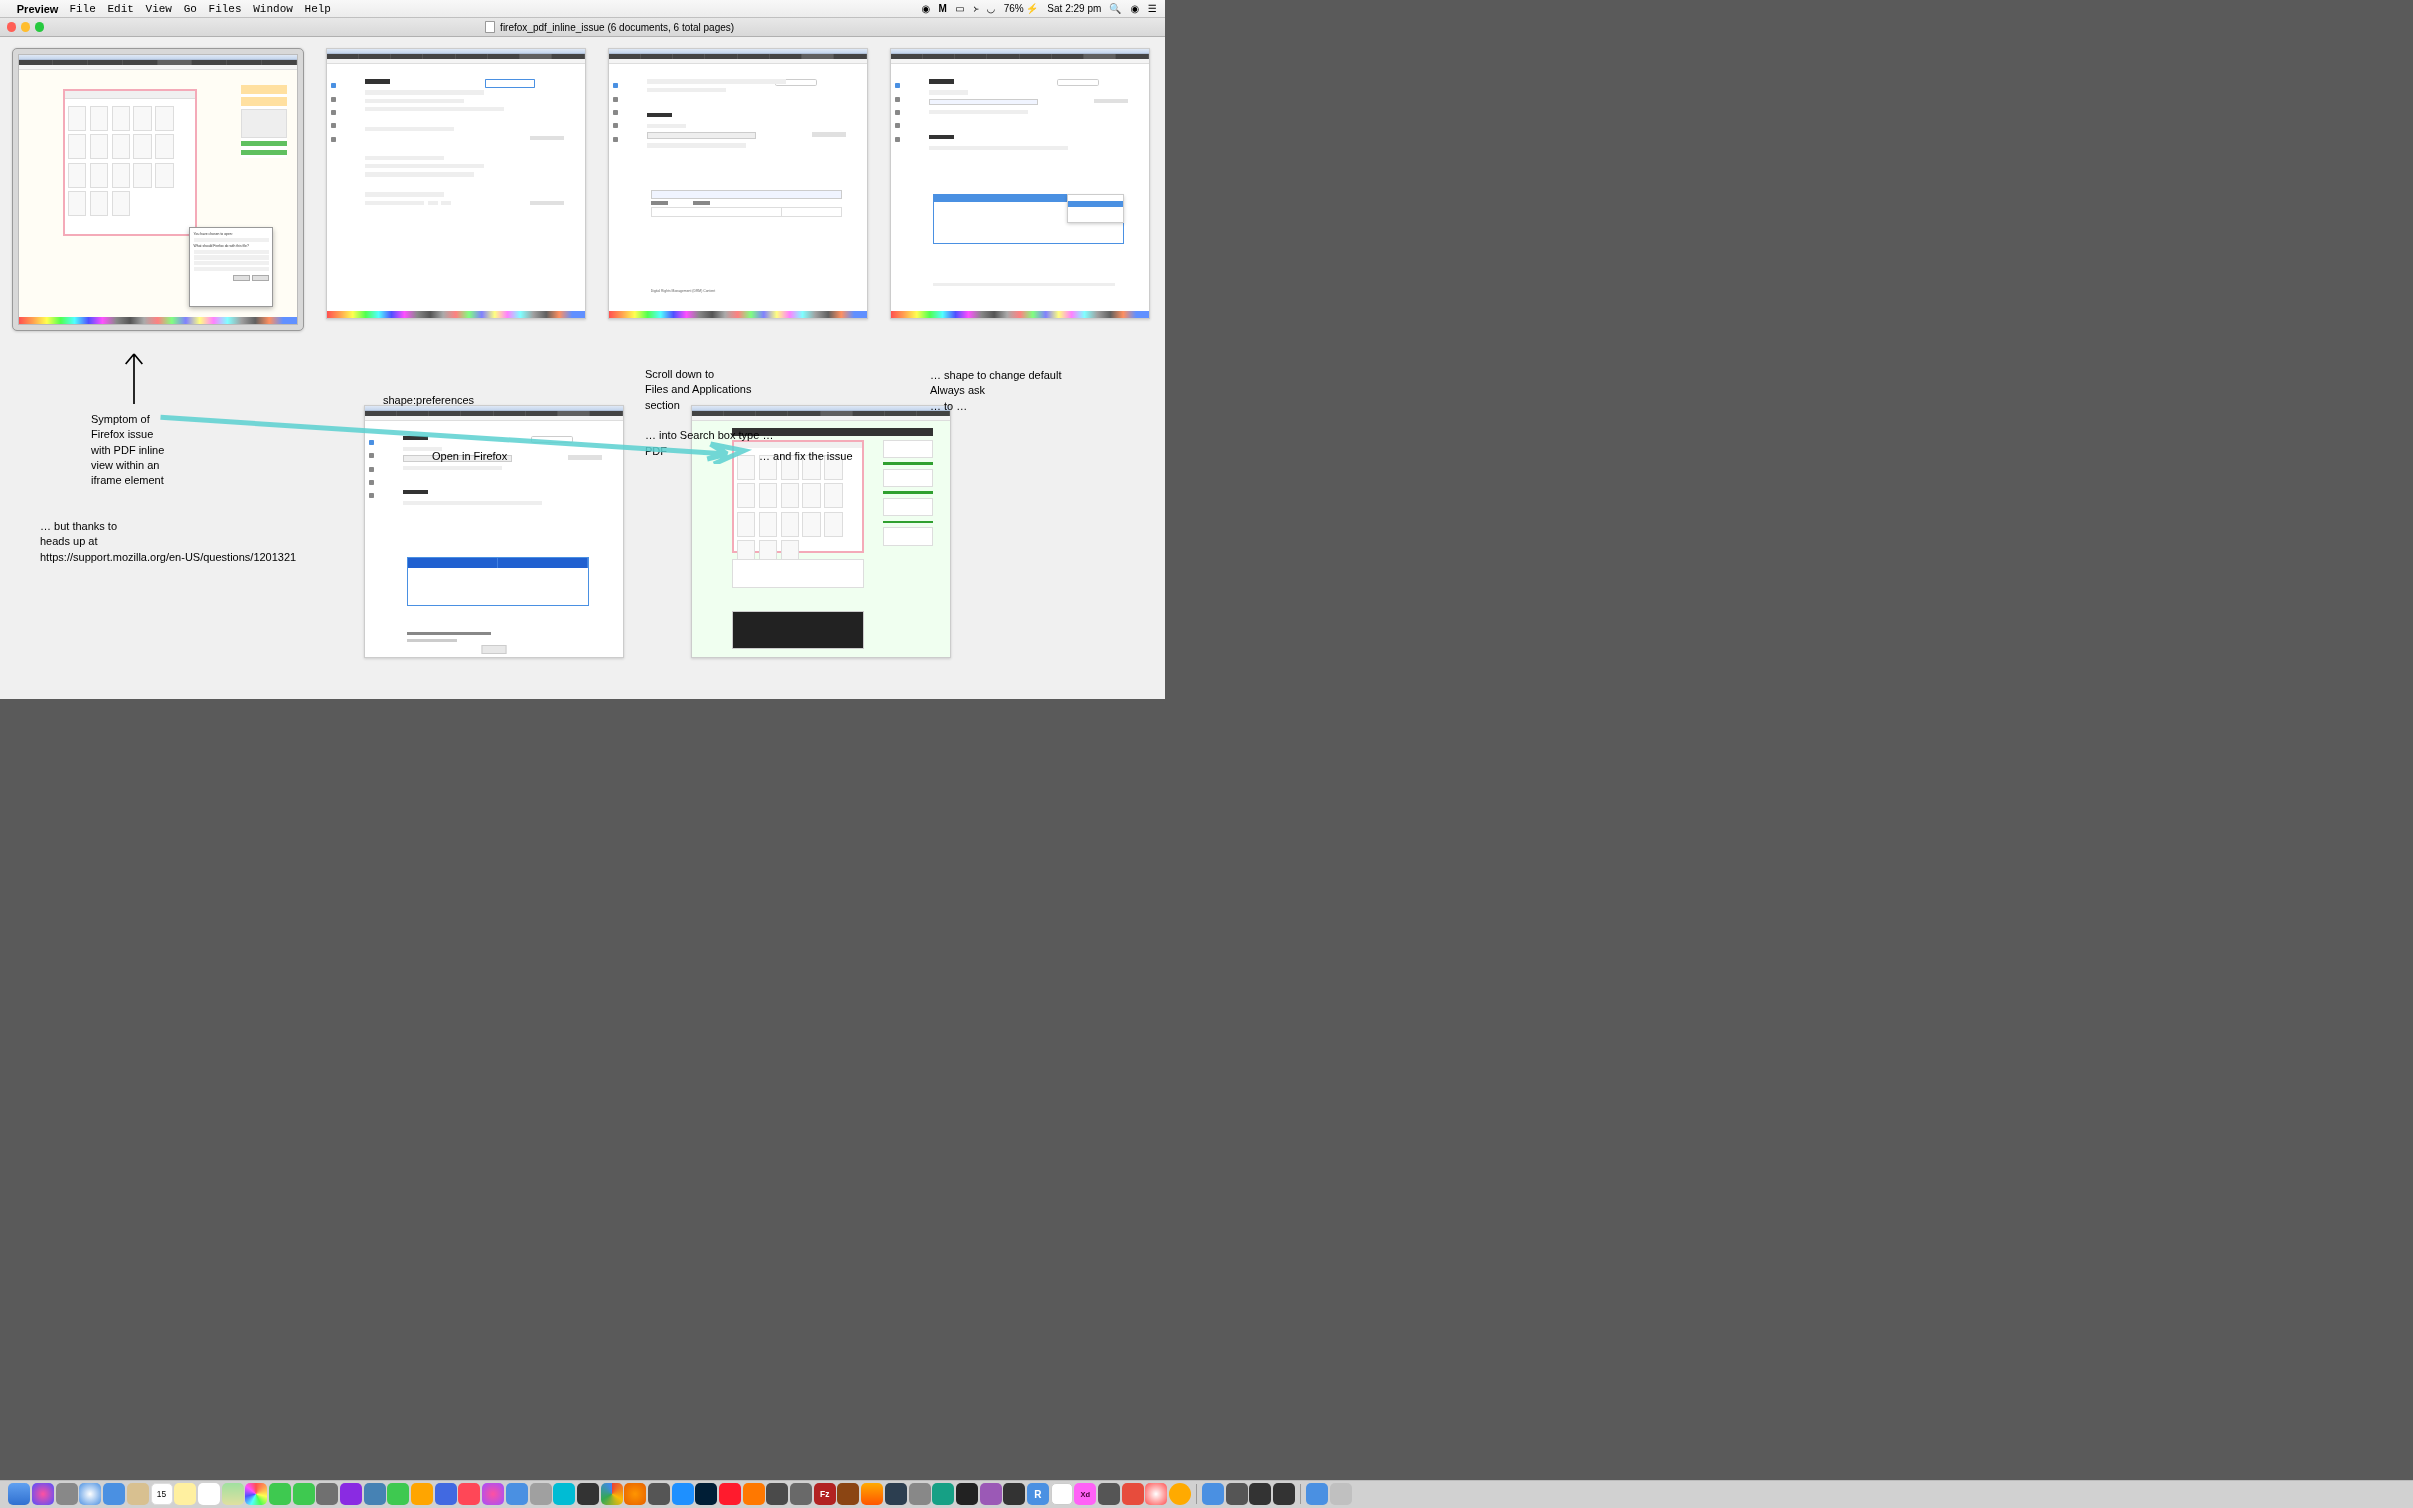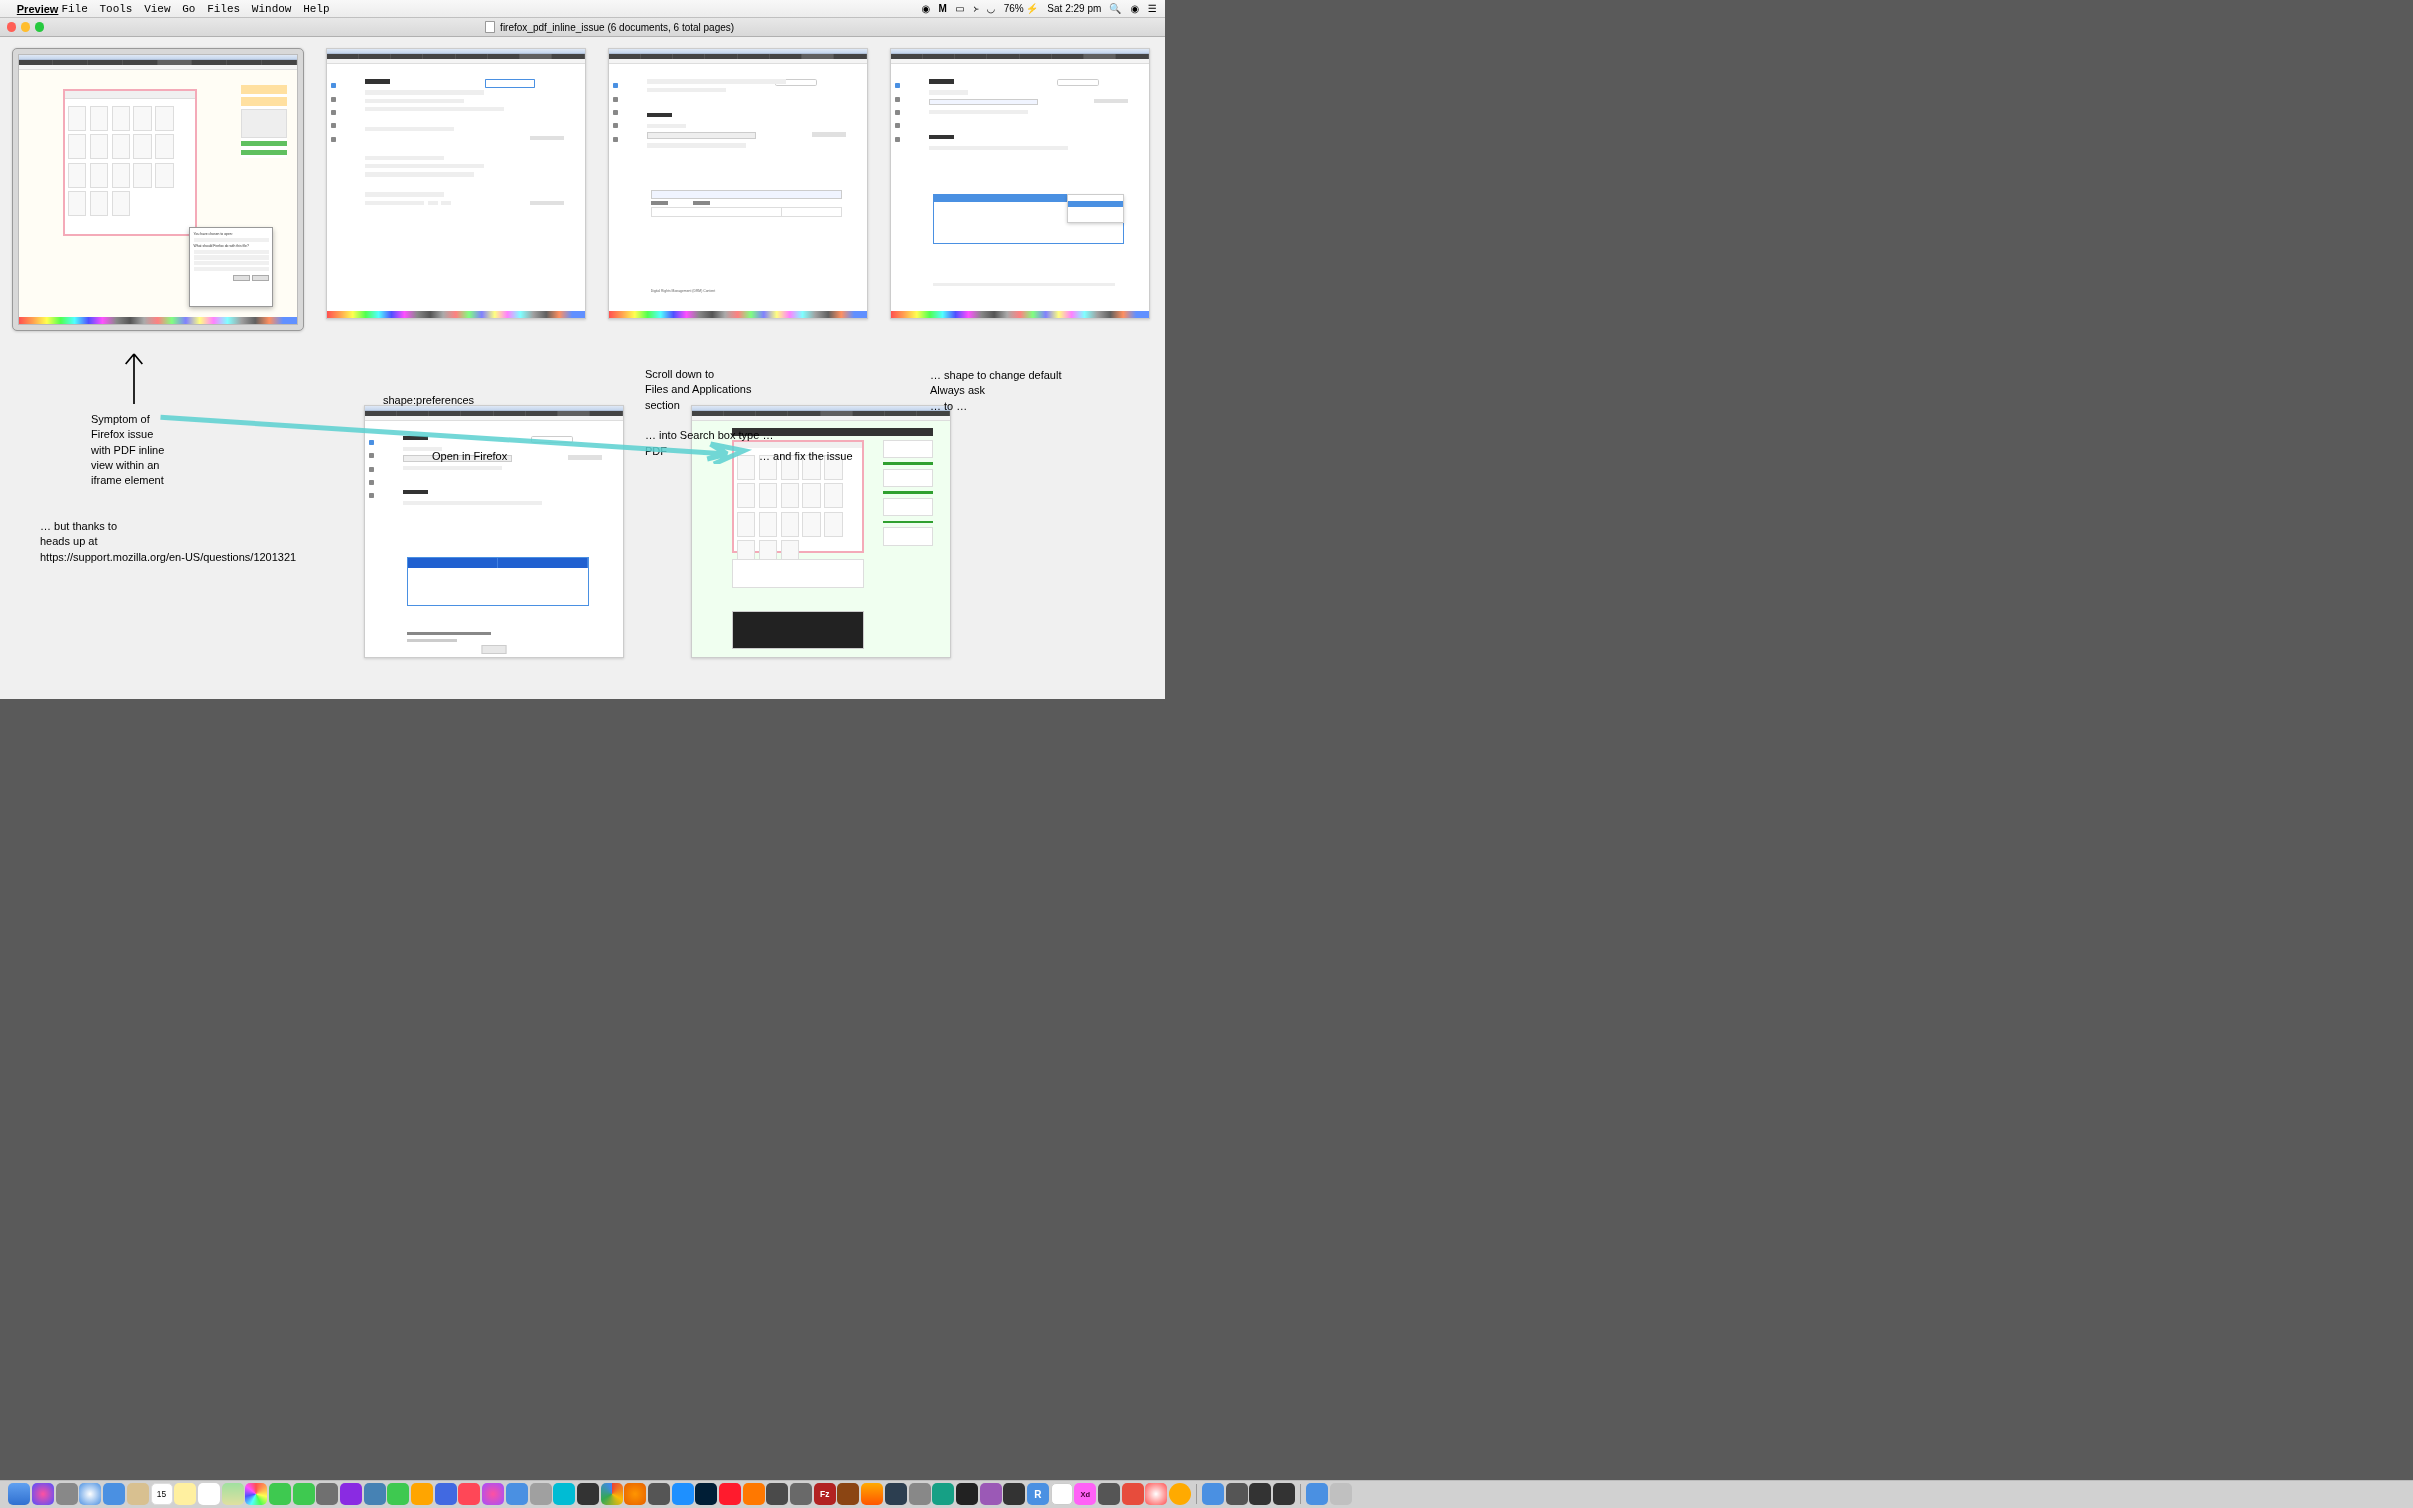--- a/index.html
+++ b/index.html
@@ -15,21 +15,21 @@
   height: 18.4px;
   background: linear-gradient(#f8f8f8, #ececec);
   display: flex;
   align-items: center;
   padding: 0 8.4px;
   font-size: 11px;
   color: #000;
   border-bottom: 0.8px solid #c0c0c0;
 }
 .menubar .apple { font-size: 11.7px; margin-right: 8.4px; }
-.menubar .app-name { font-weight: 600; margin-right: 3px; text-decoration: underline; }
+.menubar .app-name { font-weight: 600; margin-right: 11px; }
 .menubar .menu-item { margin-right: 11.7px; cursor: default; font-family: Liberation Mono, monospace; }
 .menubar .right { margin-left: auto; display: flex; align-items: center; gap: 8.4px; }
 .menubar .right span { font-size: 10px; }
 .titlebar {
   height: 18.4px;
   background: linear-gradient(#e8e8e8, #d8d8d8);
   display: flex;
   align-items: center;
   padding-left: 6.7px;
   font-size: 10px;
@@ -287,21 +287,21 @@
   background: #222;
 }
 </style>
 </head>
 <body>
 
 <div class="menubar">
   <span class="apple"></span>
   <span class="app-name">Preview</span>
   <span class="menu-item">File</span>
-  <span class="menu-item">Tools</span>
+  <span class="menu-item">Edit</span>
   <span class="menu-item">View</span>
   <span class="menu-item">Go</span>
   <span class="menu-item">Files</span>
   <span class="menu-item">Window</span>
   <span class="menu-item">Help</span>
   <div class="right">
     <span>◉</span>
     <span style="font-weight:bold">M</span>
     <span>▭</span>
     <span>᚛</span>

